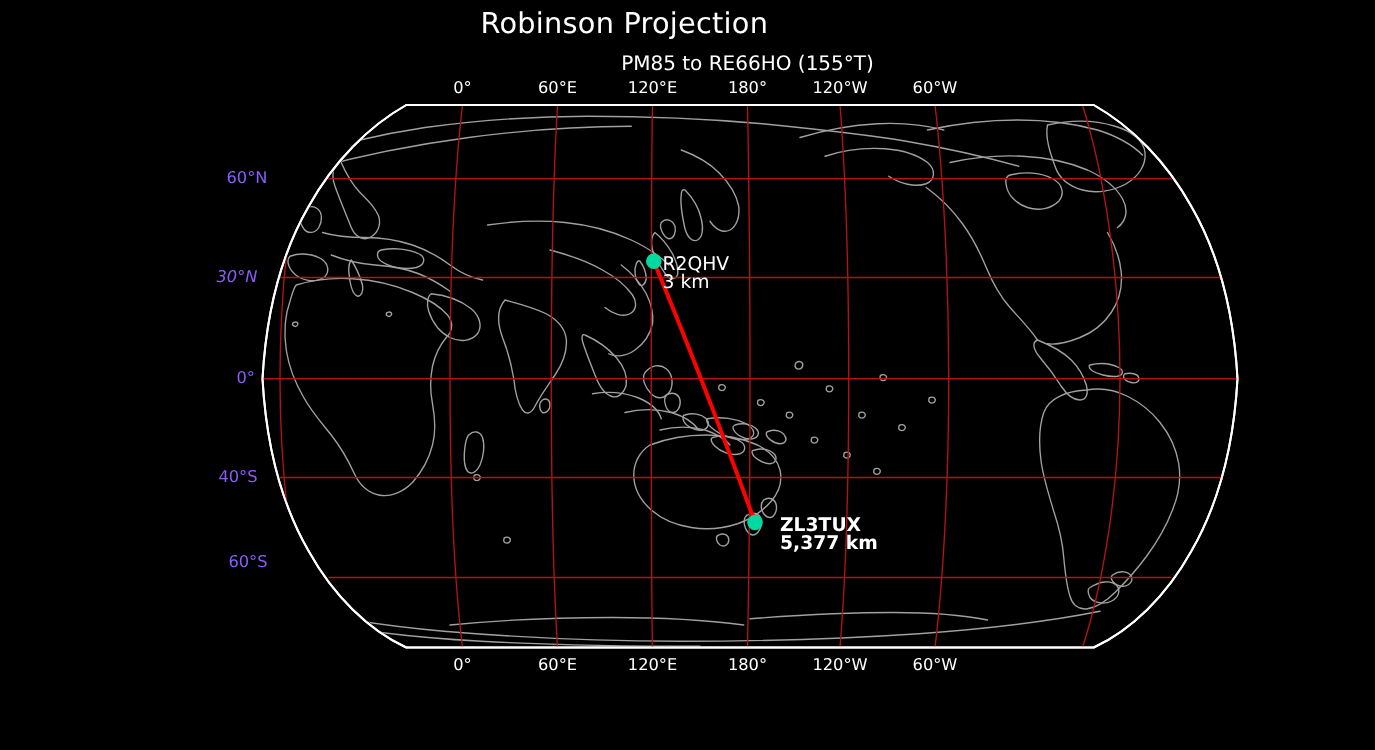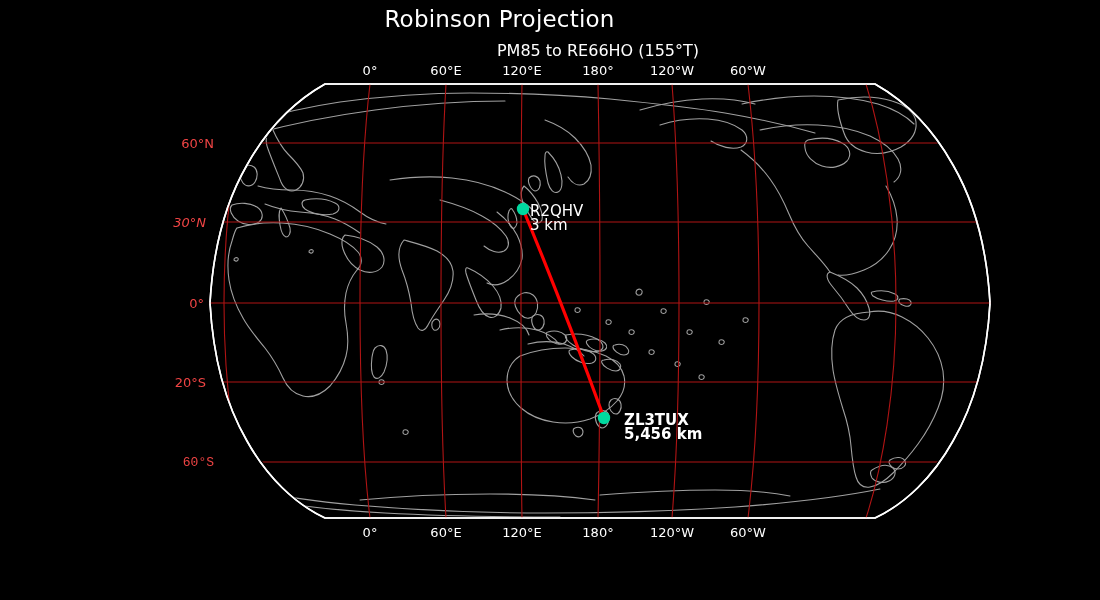--- a/index.html
+++ b/index.html
@@ -44,21 +44,21 @@
   }
   .axis-label {
     position: absolute;
     color: #ffffff;
     font-size: 13px;
     white-space: nowrap;
     transform: translateX(-50%);
   }
   .lat-label {
     position: absolute;
-    color: #ef4444;
+    color: #8b5cf6;
     font-size: 13px;
     white-space: nowrap;
     transform: translate(-100%, -50%);
   }
   .marker-label {
     position: absolute;
     color: #ffffff;
     font-size: 15px;
     white-space: nowrap;
     line-height: 14px;
@@ -359,27 +359,27 @@
     <div class="axis-label" style="left:522px; top:525px;">120°E</div>
     <div class="axis-label" style="left:598px; top:525px;">180°</div>
     <div class="axis-label" style="left:672px; top:525px;">120°W</div>
     <div class="axis-label" style="left:748px; top:525px;">60°W</div>
   </div>
 
   <div>
     <div class="lat-label" style="left:214px; top:143px;">60°N</div>
     <div class="lat-label" style="left:206px; top:222px;font-style:italic;">30°N</div>
     <div class="lat-label" style="left:204px; top:303px;">0°</div>
-    <div class="lat-label" style="left:206px; top:382px;">20°S</div>
-    <div class="lat-label" style="left:214px; top:462px;font-family:Liberation Mono, monospace;">60°S</div>
+    <div class="lat-label" style="left:206px; top:382px;">40°S</div>
+    <div class="lat-label" style="left:214px; top:450px;">60°S</div>
   </div>
 
   <div class="marker-label" style="left:530px; top:204px;">
     <div>R2QHV</div>
     <div>3 km</div>
   </div>
 
   <div class="marker-label" style="left:624px; top:413px;font-weight:bold;">
     <div>ZL3TUX</div>
-    <div>5,456 km</div>
+    <div>5,377 km</div>
   </div>
 
 </div>
 
 </body></html>

